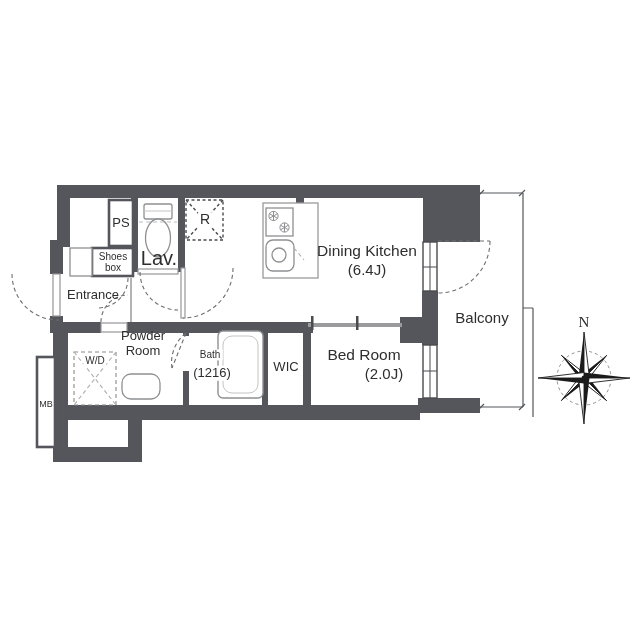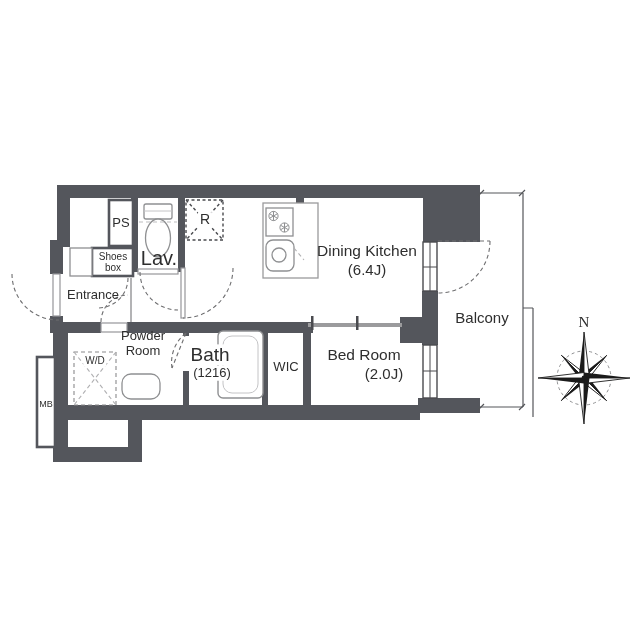--- a/index.html
+++ b/index.html
@@ -192,20 +192,20 @@
   <div class="lbl" style="left:121px;top:223px;font-size:13px">PS</div>
   <div class="lbl" style="left:113px;top:262px;font-size:10px"><span>Shoes</span><br><span>box</span></div>
   <div class="lbl" style="left:159px;top:258px;font-size:20px">Lav.</div>
   <div class="lbl bgw" style="left:205px;top:220px;font-size:14px">R</div>
   <div class="lbl" style="left:367px;top:251px;font-size:15.5px">Dining Kitchen</div>
   <div class="lbl" style="left:367px;top:270px;font-size:15px">(6.4J)</div>
   <div class="lbl" style="left:93px;top:295px;font-size:13px">Entrance</div>
   <div class="lbl" style="left:143px;top:344px;font-size:13px"><span>Powder</span><br><span>Room</span></div>
   <div class="lbl bgw" style="left:95px;top:361px;font-size:10px">W/D</div>
   <div class="lbl" style="left:46px;top:404px;font-size:9px">MB</div>
-  <div class="lbl bgw" style="left:210px;top:355px;font-size:19px">Bath</div>
+  <div class="lbl bgw" style="left:210px;top:355px;font-size:10px">Bath</div>
   <div class="lbl bgw" style="left:212px;top:373px;font-size:13px">(1216)</div>
   <div class="lbl" style="left:286px;top:367px;font-size:13px">WIC</div>
   <div class="lbl" style="left:364px;top:355px;font-size:15.5px">Bed Room</div>
   <div class="lbl" style="left:384px;top:374px;font-size:15px">(2.0J)</div>
   <div class="lbl" style="left:482px;top:318px;font-size:15px">Balcony</div>
   <div class="lbl serif" style="left:584px;top:322px;font-size:15px">N</div>
 </div>
 
 </body></html>

